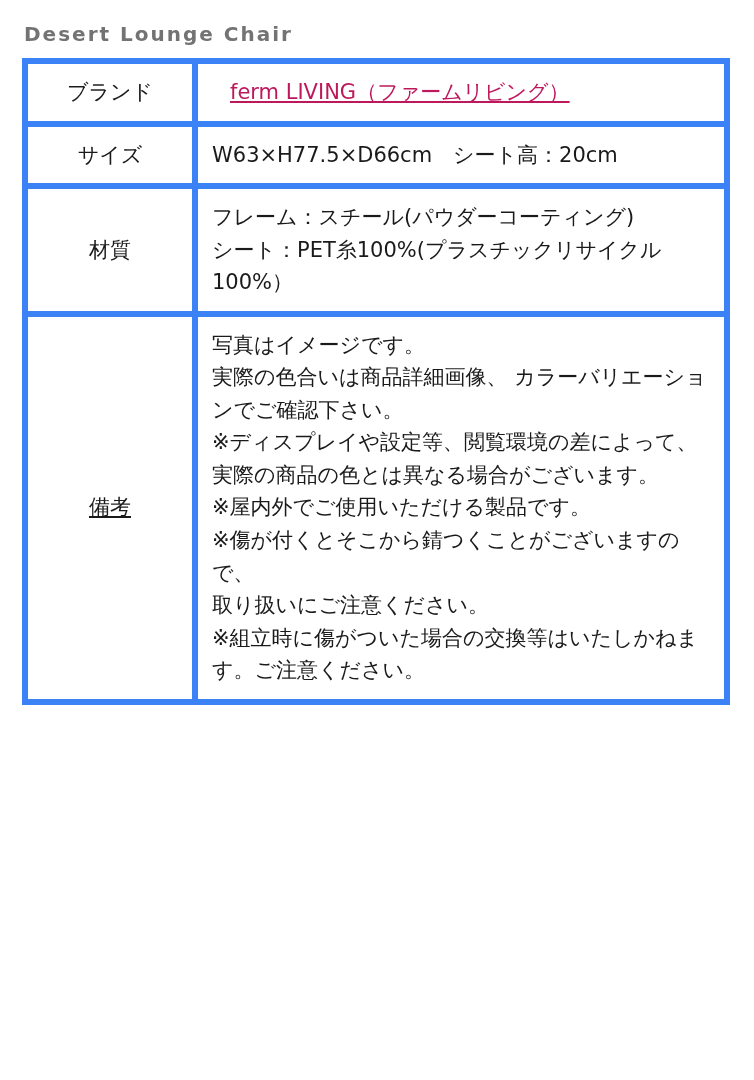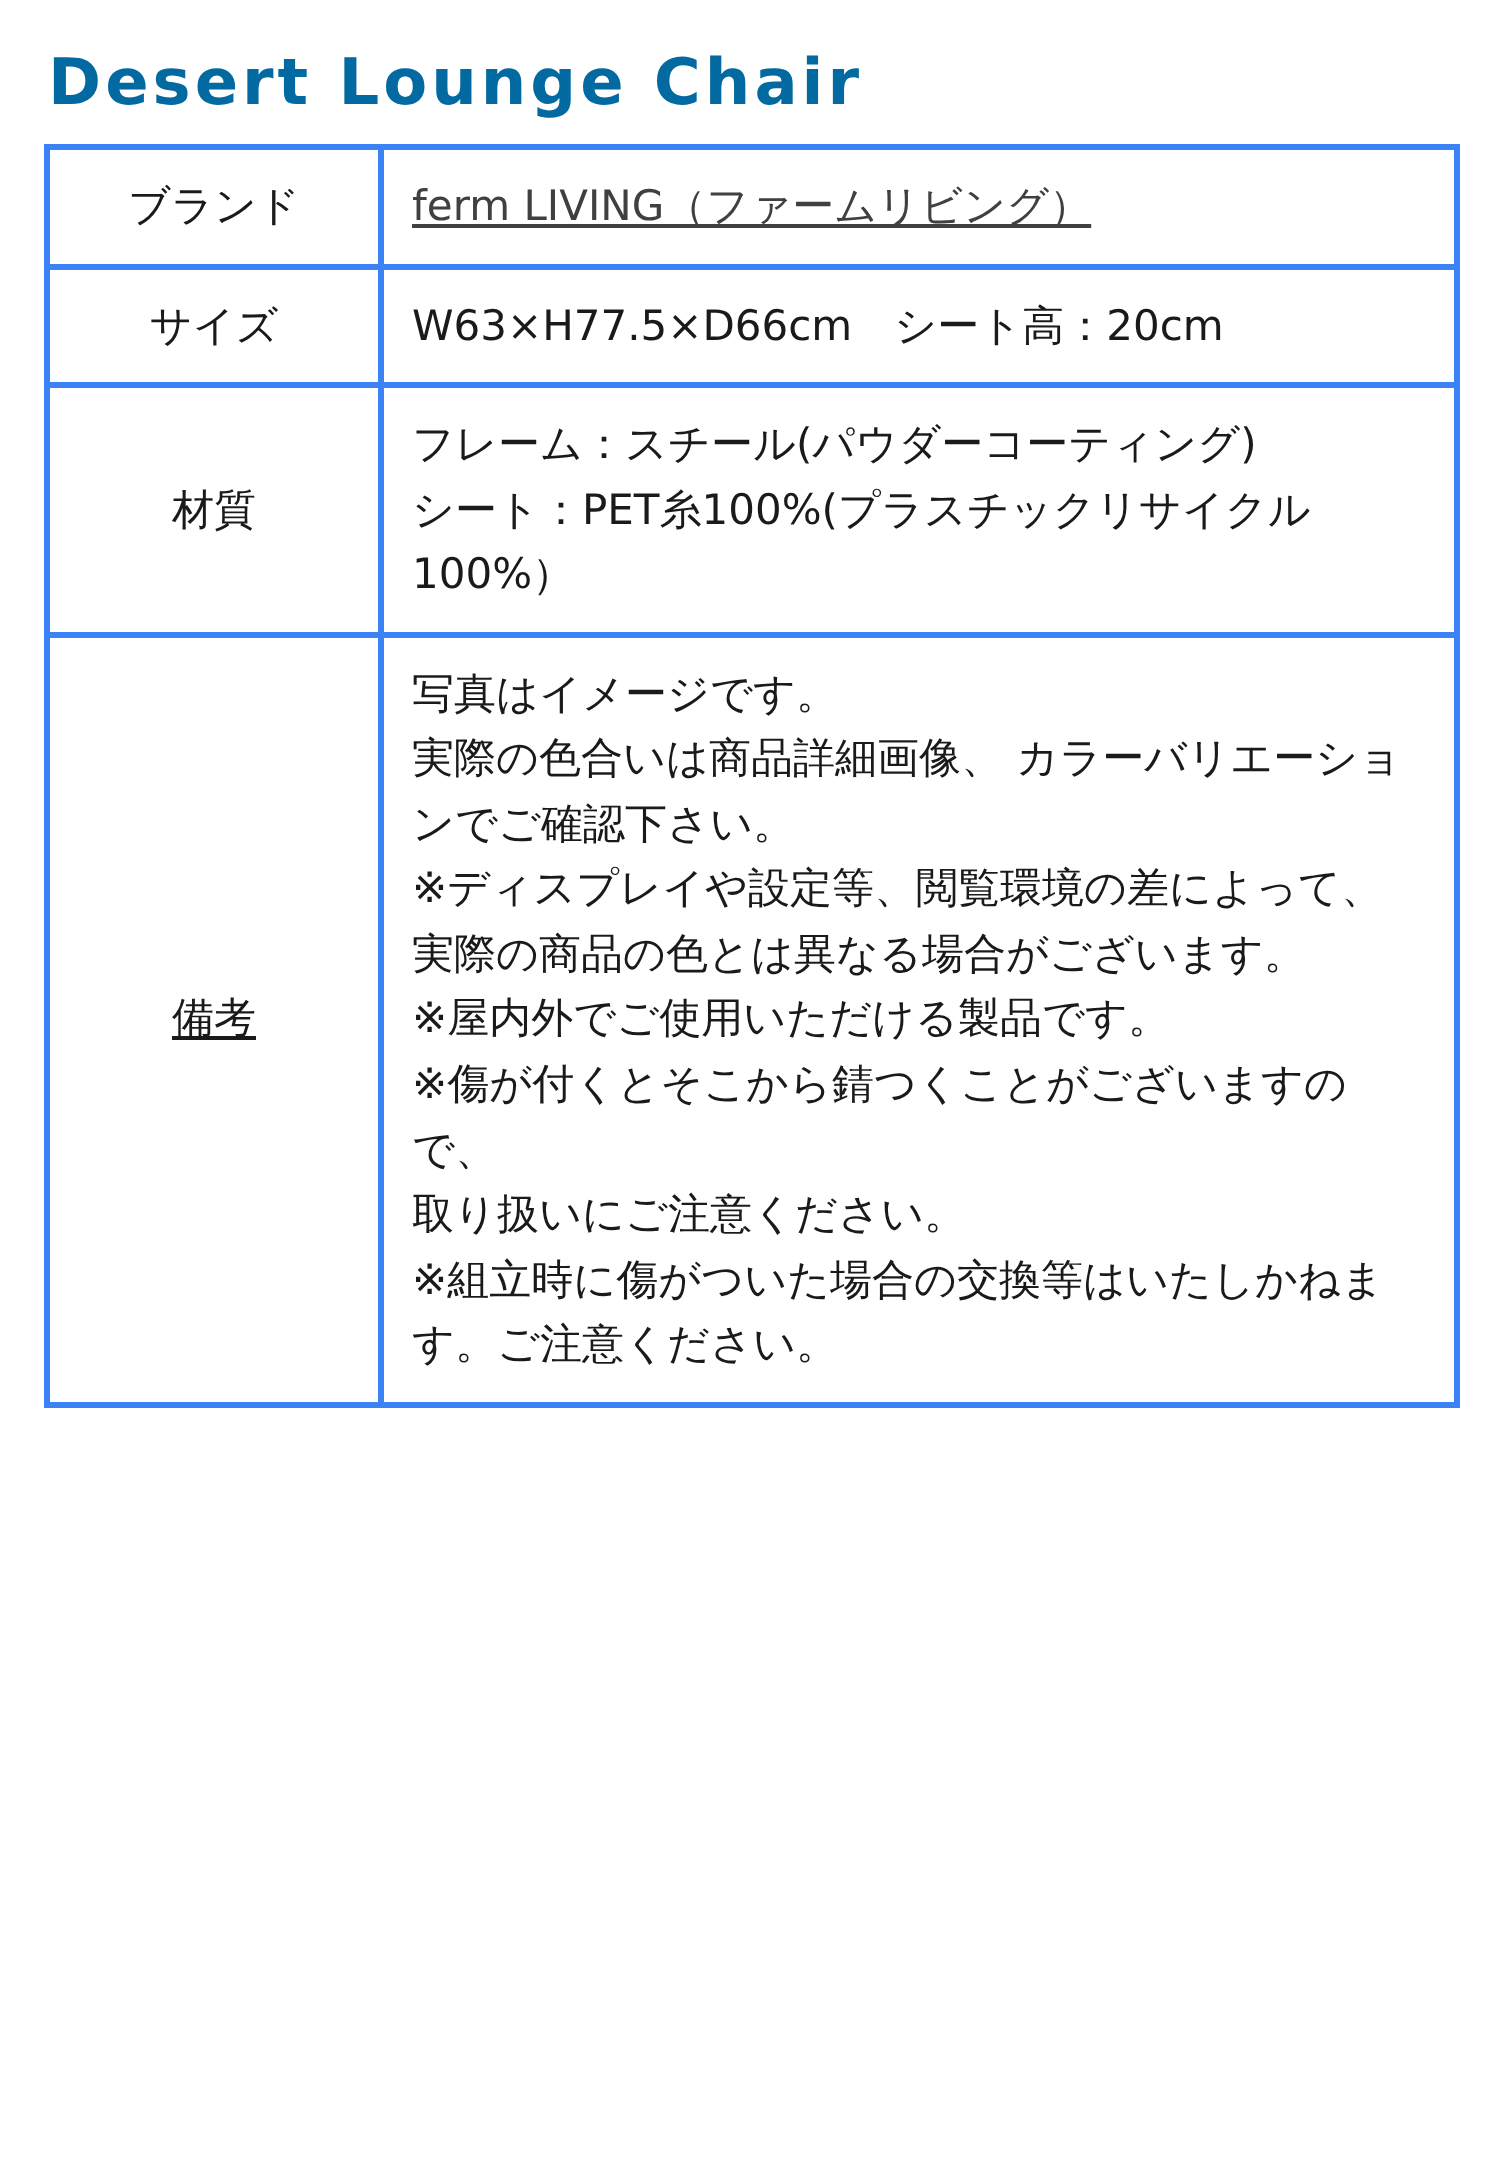--- a/index.html
+++ b/index.html
@@ -12,54 +12,55 @@
     min-height: 1080px;
     font-family: "DejaVu Sans", "Liberation Sans", sans-serif;
     color: #1a1a1a;
   }
   .page {
     width: 754px;
     box-sizing: border-box;
     padding: 18px 22px 0 22px;
   }
   .product-title {
-    font-size: 32px;
+    font-size: 20px;
     font-weight: bold;
     letter-spacing: 2px;
     margin: 4px 0 12px 2px;
-    color: #0369a1;
+    color: #737373;
     font-family: "DejaVu Sans", "Liberation Sans", sans-serif;
   }
   table.spec-table {
     border-collapse: collapse;
     width: 708px;
     table-layout: fixed;
   }
   table.spec-table td {
-    border: 3px solid #3b82f6;
+    border: 6px solid #3b82f6;
     vertical-align: middle;
     font-size: 21px;
     line-height: 1.55;
     padding: 12px 14px;
     color: #1a1a1a;
   }
   td.label-cell {
     width: 136px;
     text-align: center;
     vertical-align: middle;
     font-size: 21px;
     color: #1a1a1a;
   }
   td.value-cell {
     text-align: left;
   }
   .brand-link {
-    color: #404040;
+    color: #be185d;
     text-decoration: underline;
     font-size: 21px;
+    margin-left: 18px;
   }
   .value-text {
     white-space: pre-wrap;
     word-break: break-word;
   }
   .notes-cell {
     vertical-align: middle;
     text-decoration: underline;
   }
 </style>

